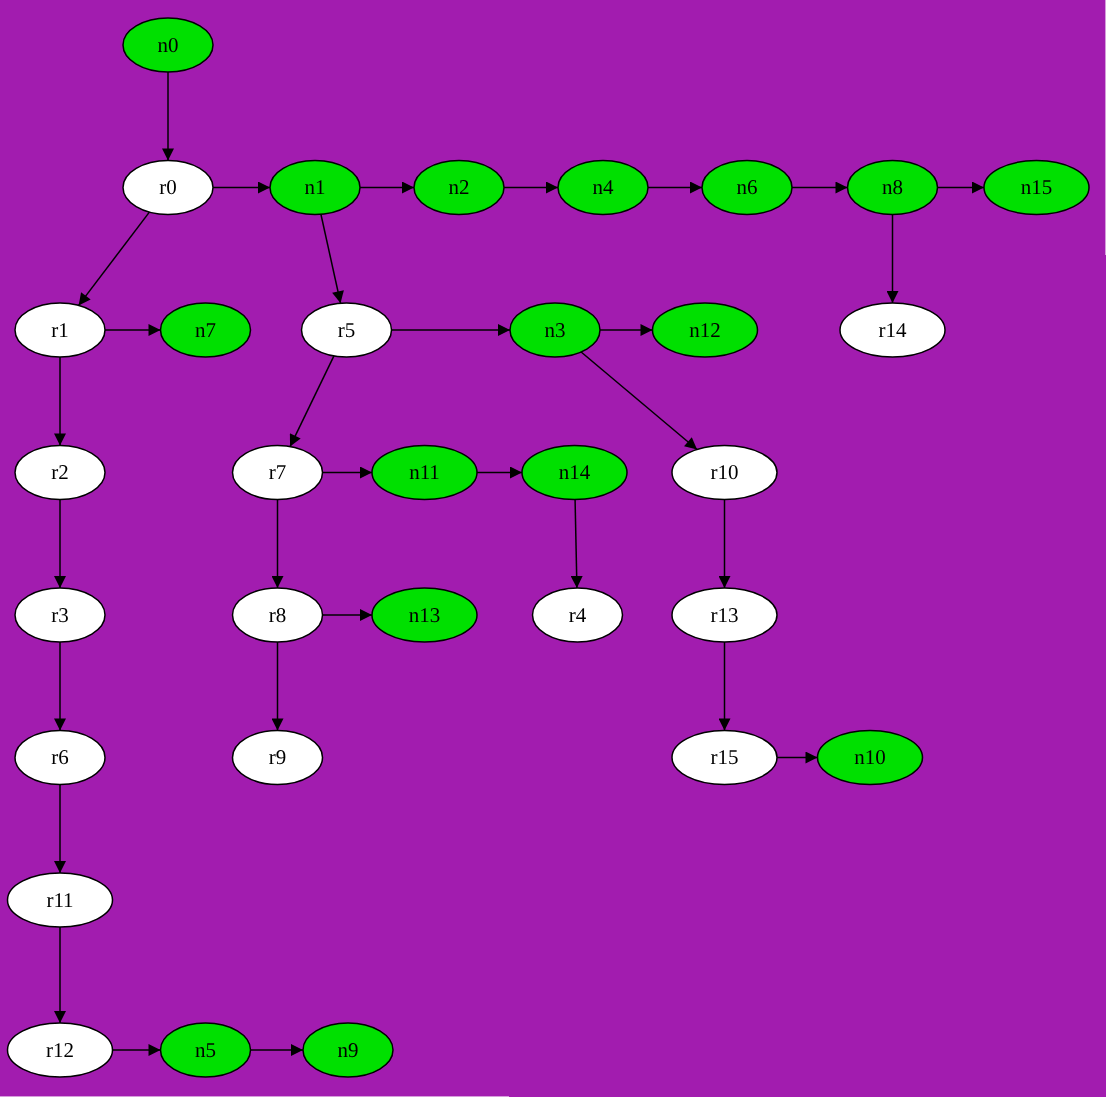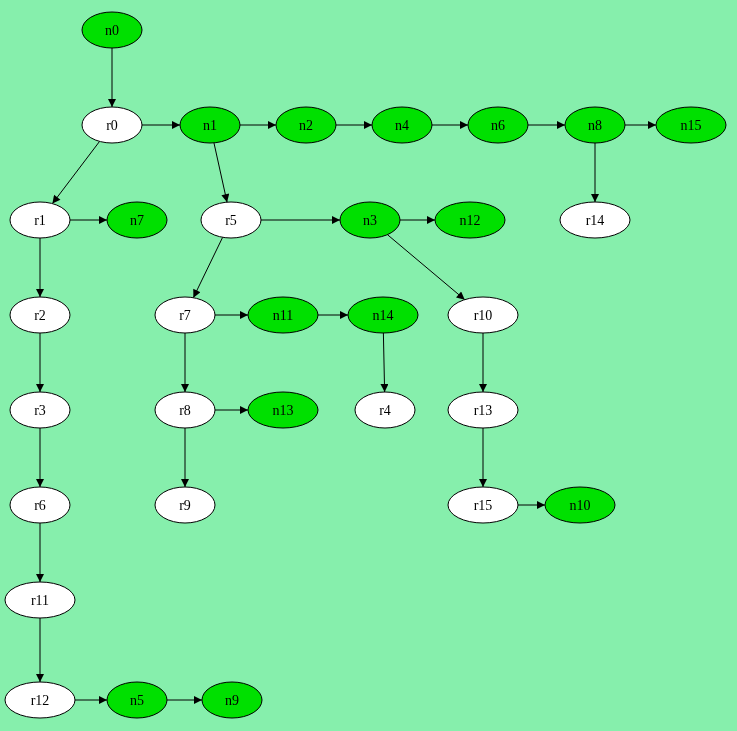--- a/index.html
+++ b/index.html
@@ -5,21 +5,21 @@
   html, body {
     margin: 0;
     padding: 0;
     background: #ffffff;
     font-family: "Liberation Serif", "DejaVu Serif", serif;
   }
   .canvas {
     position: relative;
     width: 737px;
     height: 731px;
-    background: #86efac;
+    background: #a21caf;
     overflow: hidden;
   }
   svg text {
     font-family: "Liberation Serif", "DejaVu Serif", serif;
     font-size: 14px;
     fill: #000000;
     user-select: none;
   }
   .node ellipse {
     stroke-width: 1;

